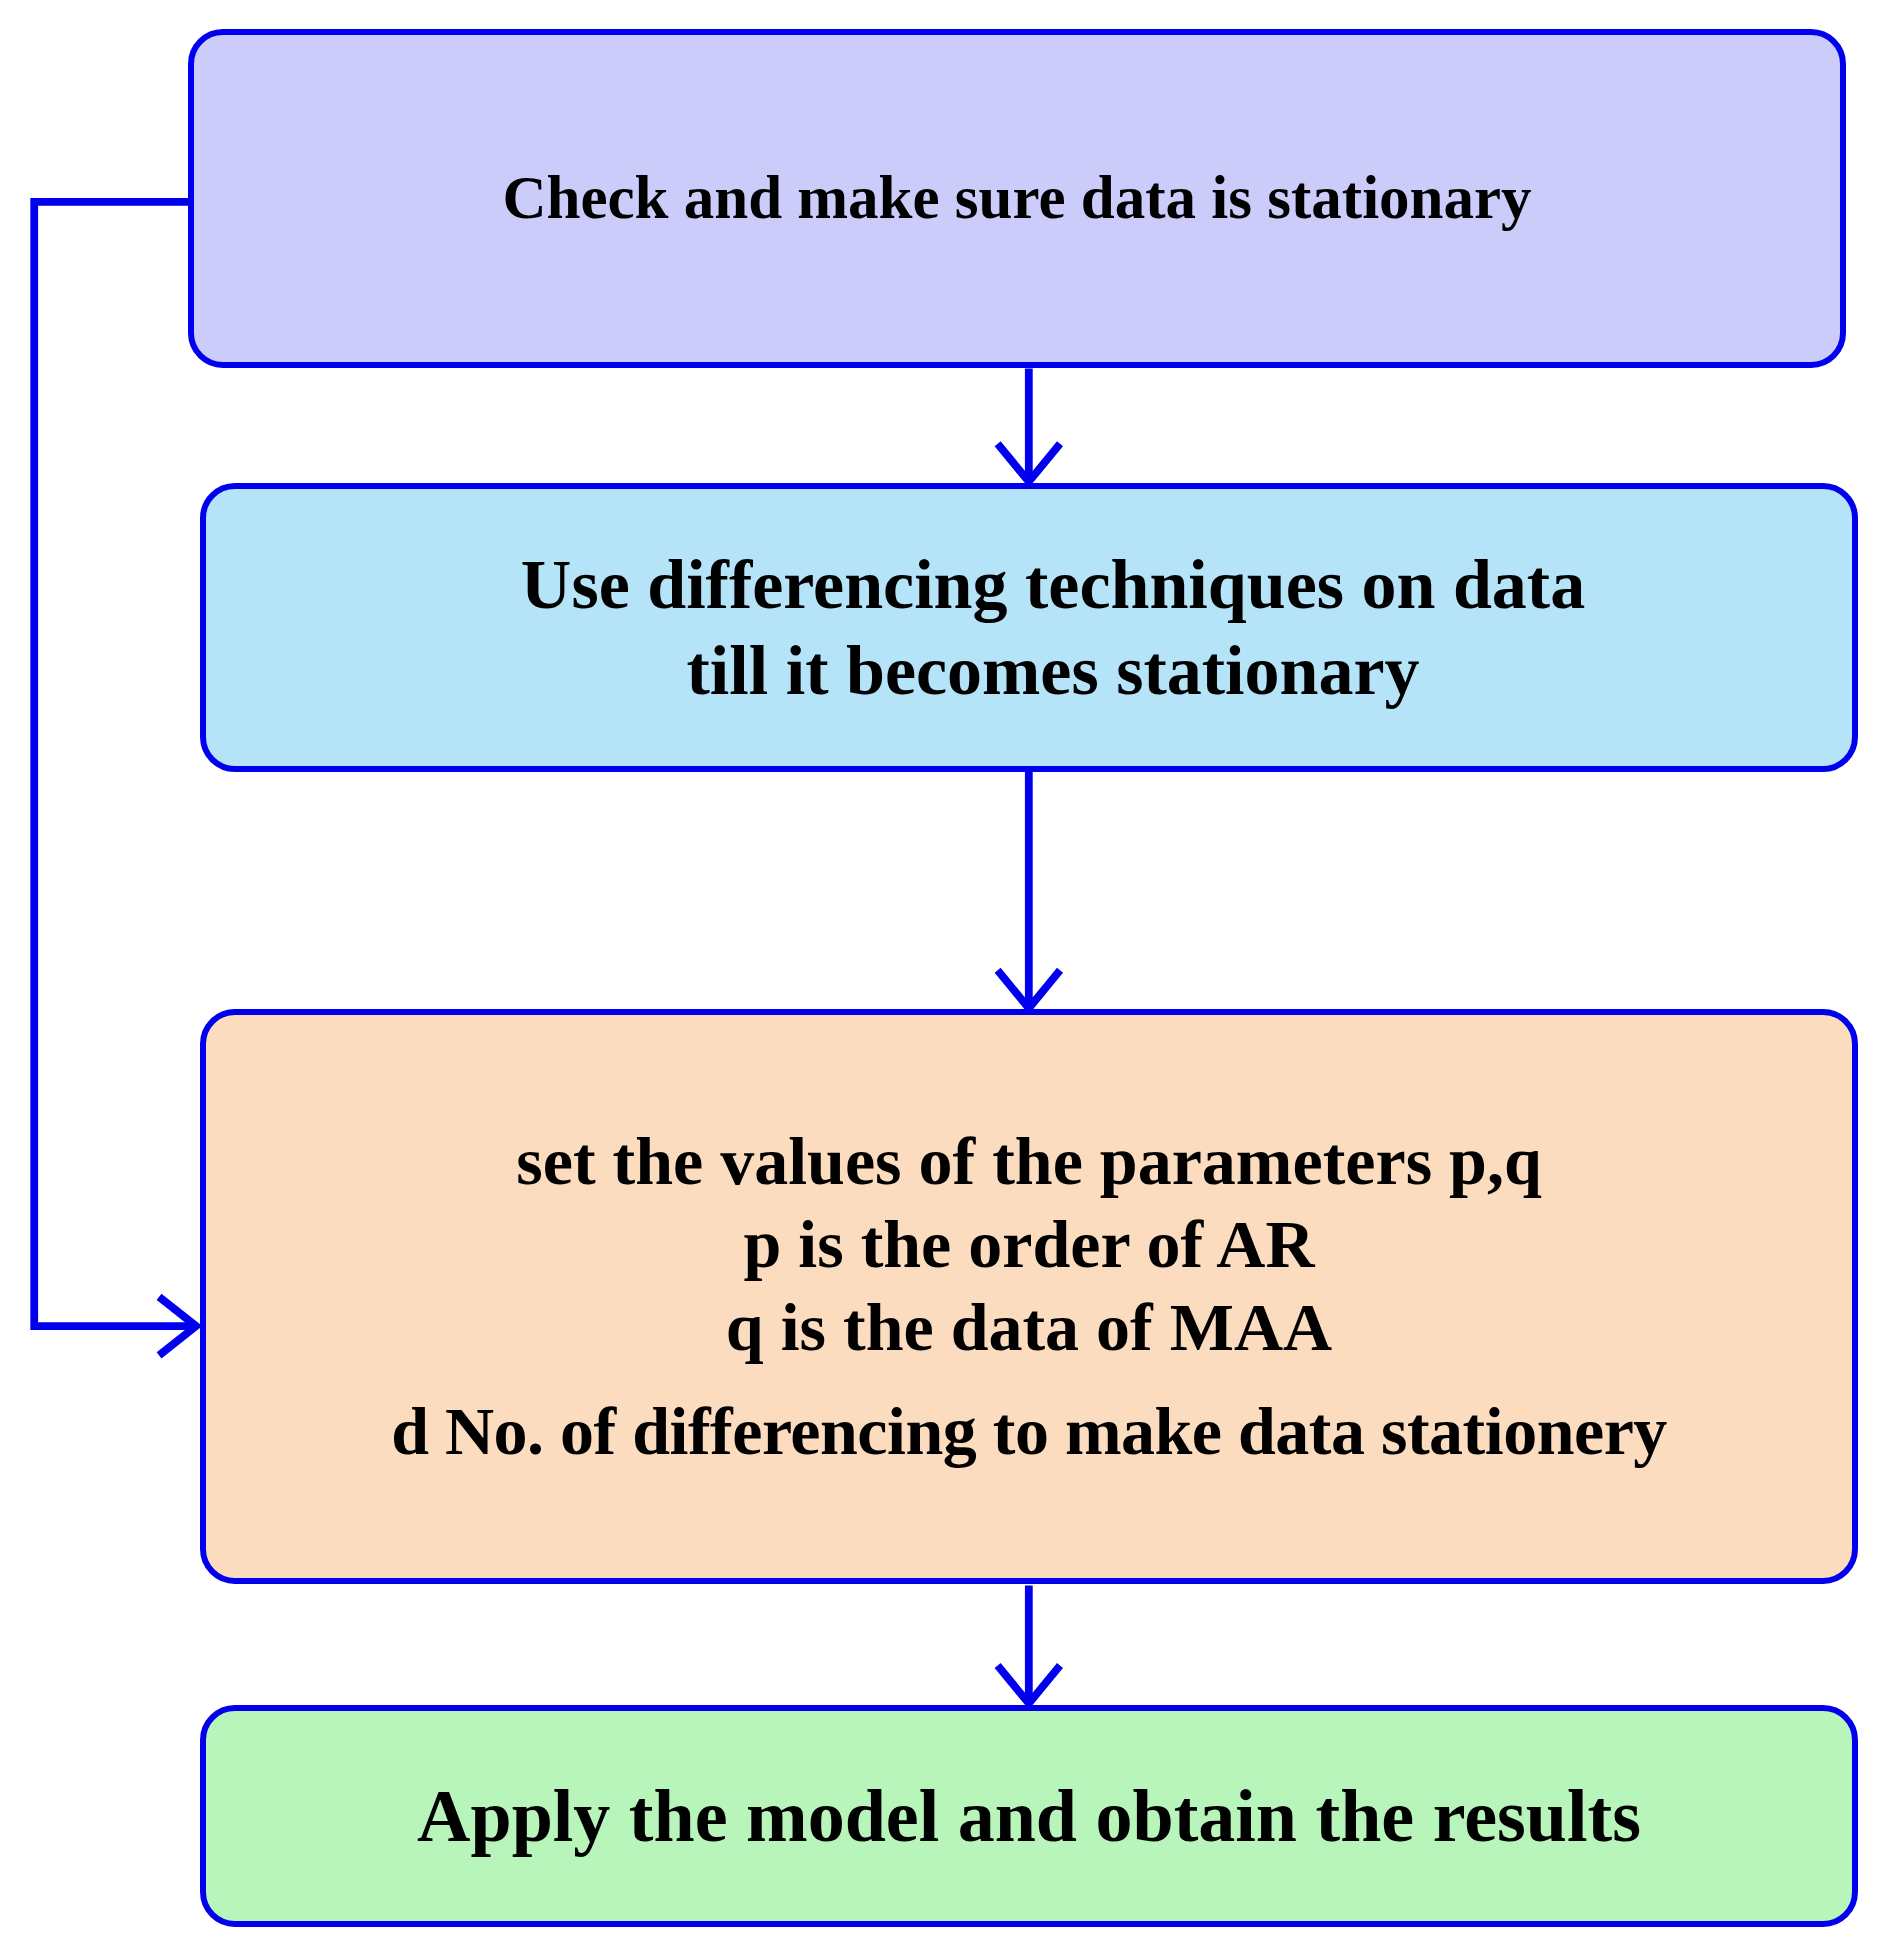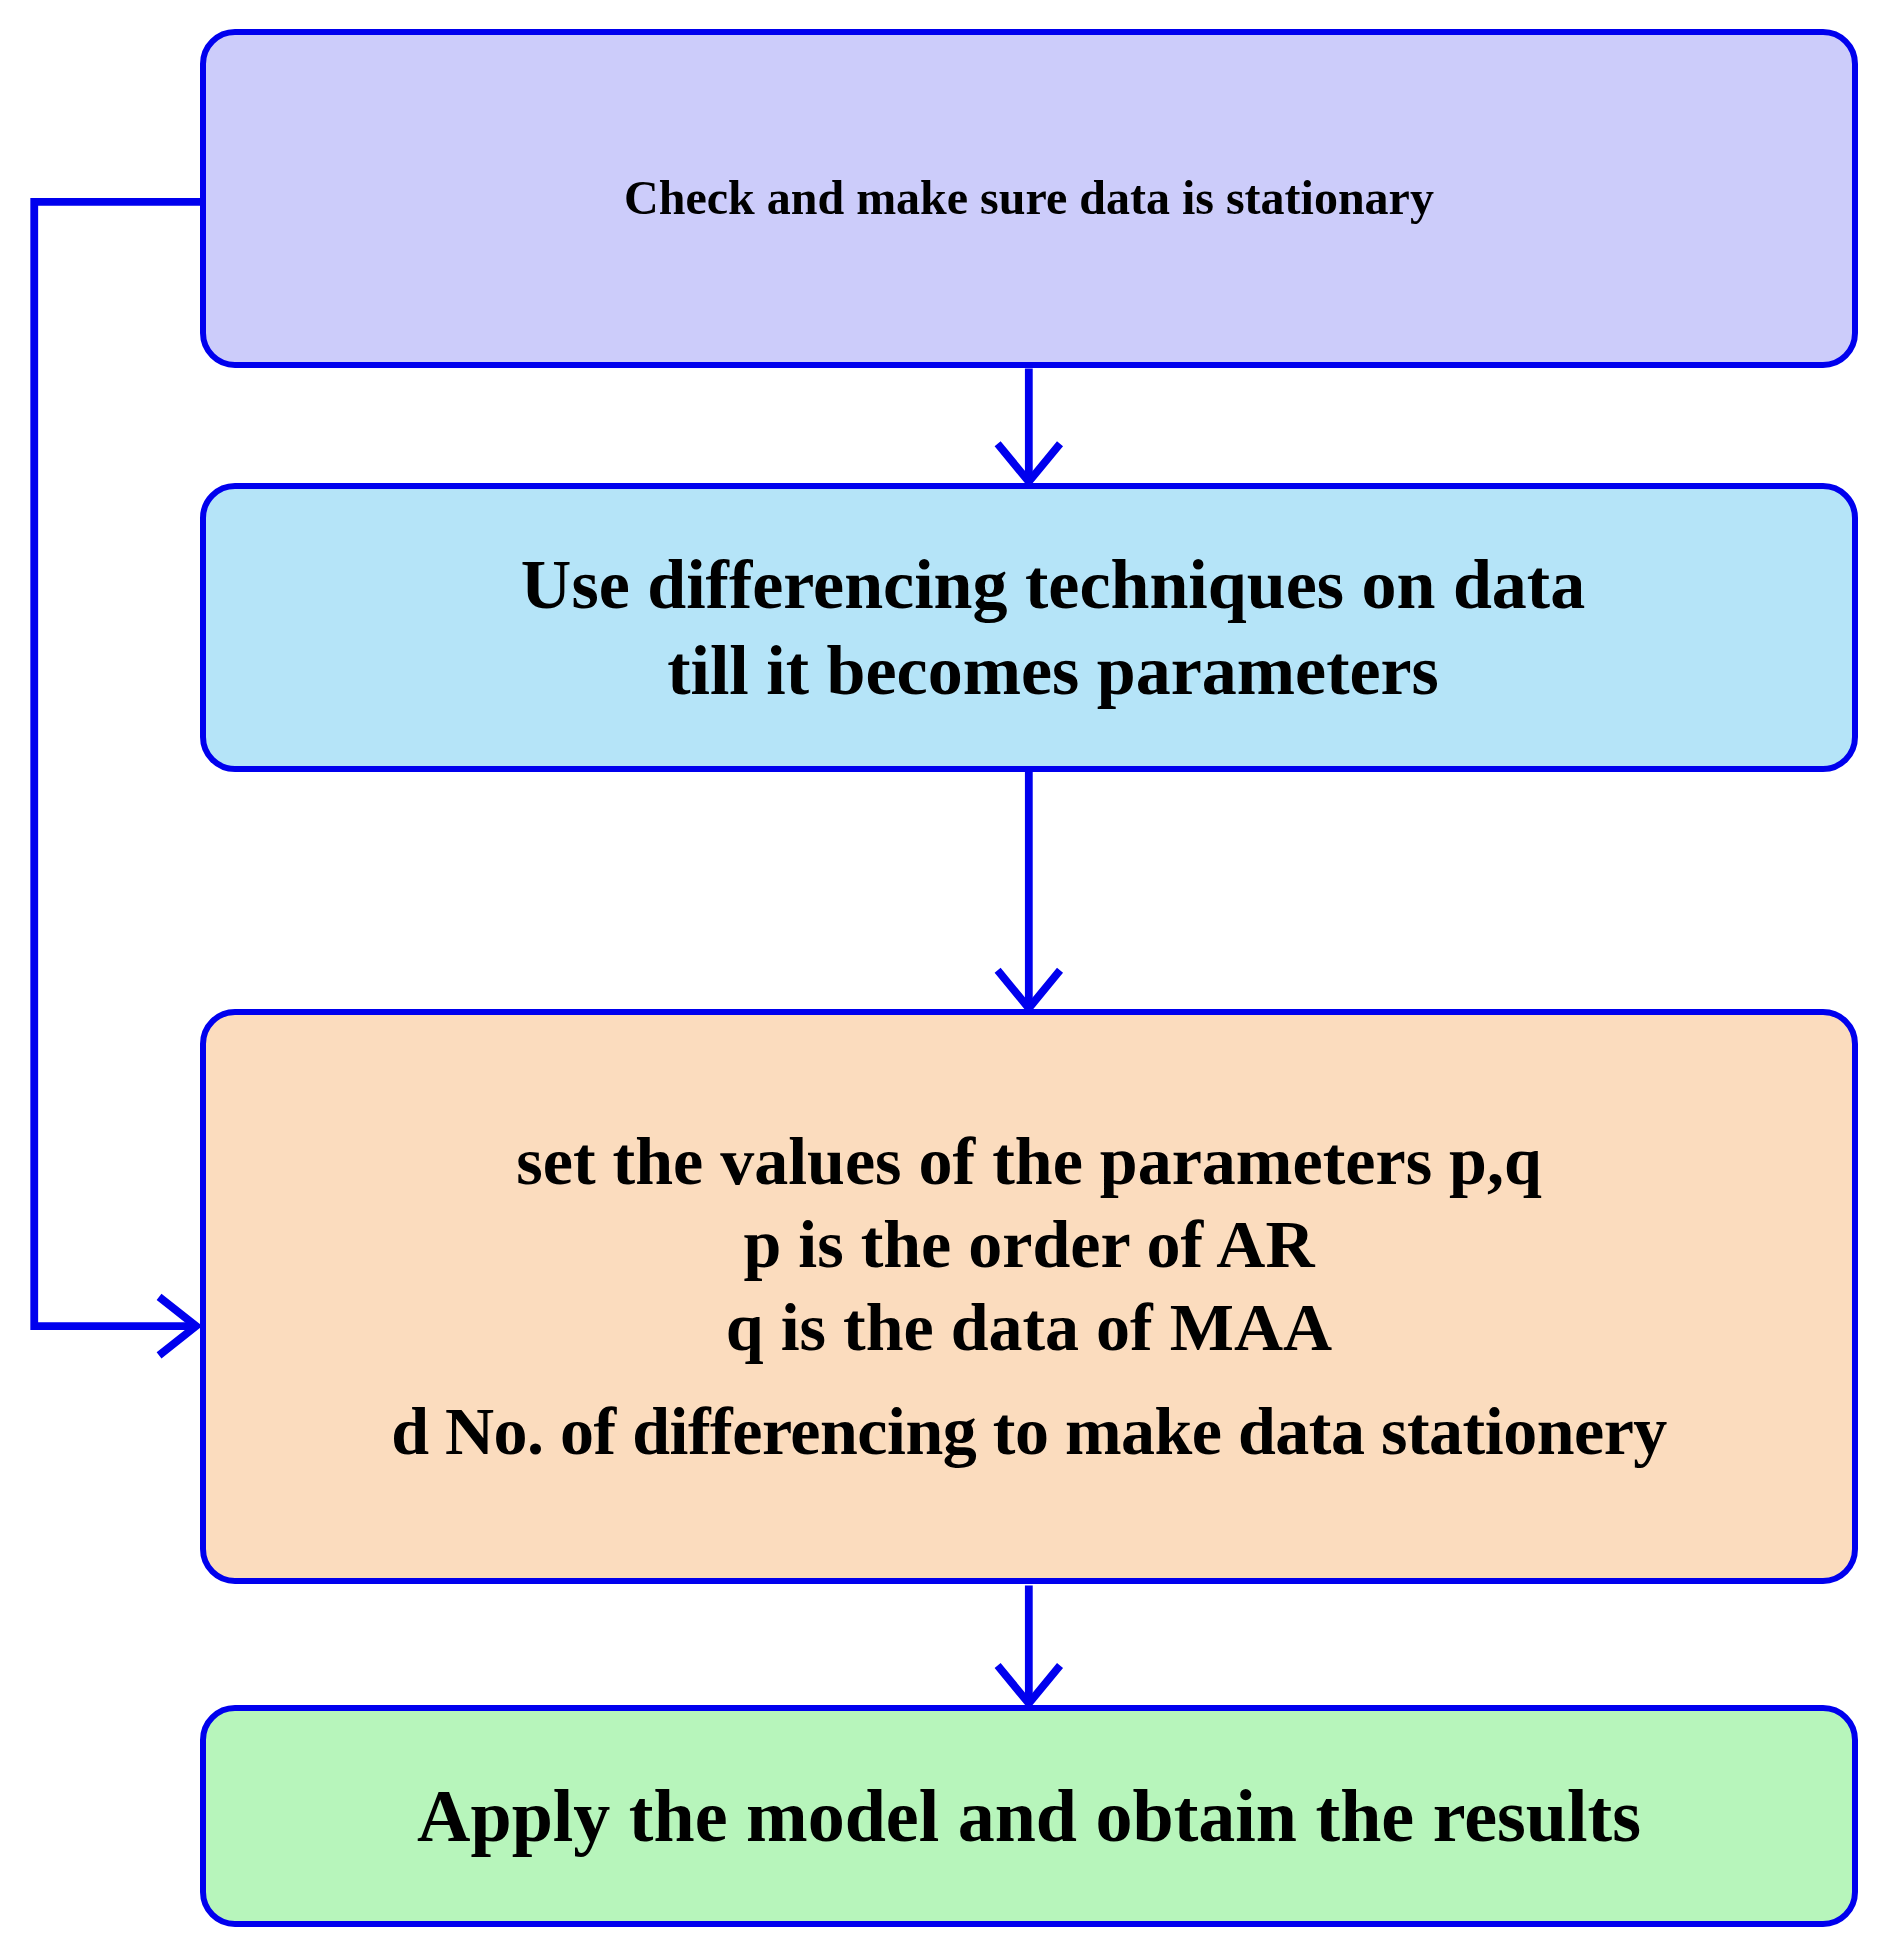--- a/index.html
+++ b/index.html
@@ -30,22 +30,22 @@
     color: #000000;
     font-weight: bold;
     font-family: "Liberation Serif", "DejaVu Serif", serif;
     white-space: nowrap;
   }
   .node .line {
     display: block;
     line-height: 1.22;
   }
   #node-1 {
-    left: 200px; top: 29px; width: 1658px; height: 339px;
-    font-size: 48px;
+    left: 188px; top: 29px; width: 1658px; height: 339px;
+    font-size: 61px;
   }
   #node-2 {
     left: 200px; top: 483px; width: 1658px; height: 289px;
     font-size: 70px;
     padding-left: 48px;
   }
   #node-3 {
     left: 200px; top: 1009px; width: 1658px; height: 575px;
     font-size: 68px;
   }
@@ -74,21 +74,21 @@
     <span class="line">Check and make sure data is stationary</span>
   </div>
 
   <svg class="loop-svg" width="1887" height="1956" viewBox="0 0 1935 2006">
     <path d="M 1055 378 L 1055 493" fill="none" stroke="#0000ee" stroke-width="8"></path>
     <path d="M 1023 455 L 1055 494 L 1087 455" fill="none" stroke="#0000ee" stroke-width="8" stroke-linecap="butt" stroke-linejoin="miter"></path>
   </svg>
 
   <div class="node" id="node-2" style="background:#b5e4f8;">
     <span class="line">Use differencing techniques on data</span>
-    <span class="line">till it becomes parameters</span>
+    <span class="line">till it becomes stationary</span>
   </div>
 
   <svg class="loop-svg" width="1887" height="1956" viewBox="0 0 1935 2006">
     <path d="M 1055 791 L 1055 1033" fill="none" stroke="#0000ee" stroke-width="8"></path>
     <path d="M 1023 995 L 1055 1034 L 1087 995" fill="none" stroke="#0000ee" stroke-width="8" stroke-linecap="butt" stroke-linejoin="miter"></path>
   </svg>
 
   <div class="node" id="node-3" style="background:#fbdcbe;">
     <span class="line">set the values of the parameters p,q</span>
     <span class="line">p is the order of AR</span>

